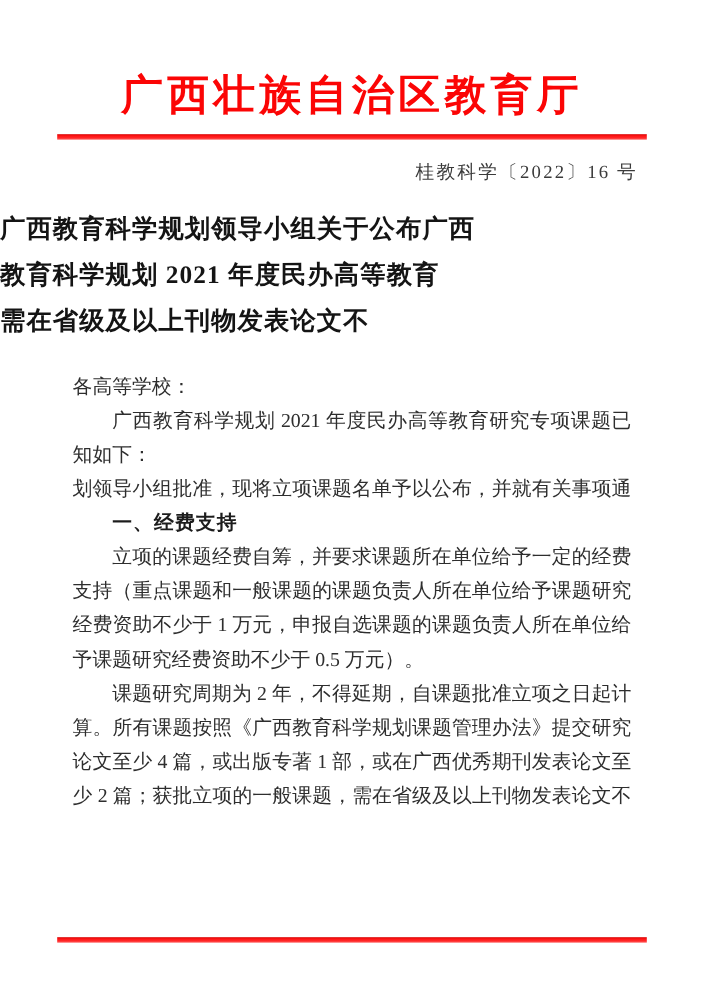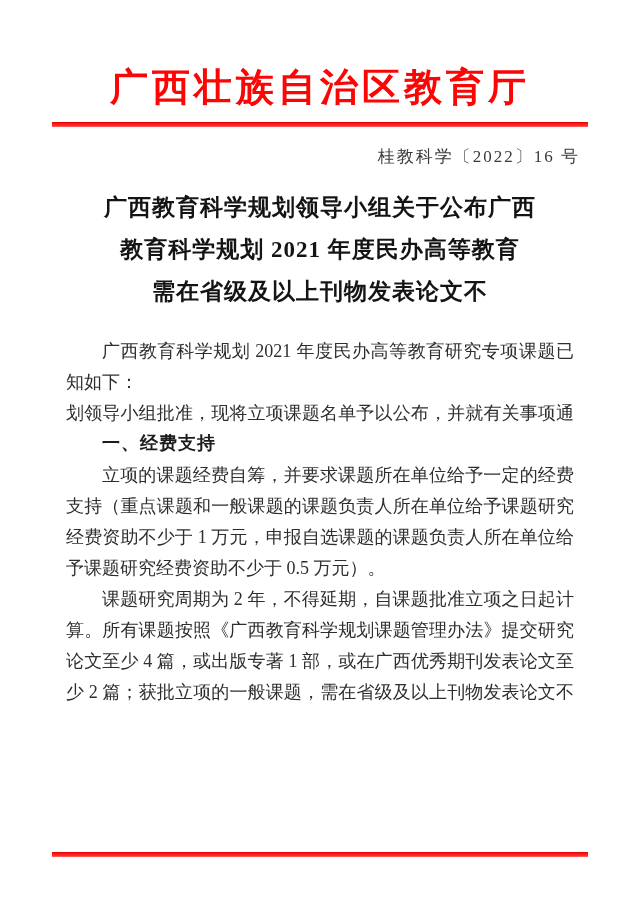--- a/index.html
+++ b/index.html
@@ -50,21 +50,21 @@
     font-size: 17px;
     letter-spacing: 2px;
     color: var(--docnum-text);
     white-space: nowrap;
   }
   .title {
     position: absolute;
     top: 187px;
     left: 0;
     right: 0;
-    text-align: center;
+    text-align: left;
     font-size: 23px;
     line-height: 42px;
     font-weight: 700;
     letter-spacing: 1px;
     color: var(--title-text);
   }
   .body {
     position: absolute;
     top: 336px;
     left: 66px;
@@ -77,21 +77,21 @@
   .just {
     white-space: normal;
     text-align: justify;
     text-align-last: justify;
   }
   .first { text-indent: 2em; }
   .heading {
     text-indent: 2em;
     font-weight: 700;
     color: var(--heading-text);
-    font-family: Liberation Mono, monospace;
+    font-family: Liberation Sans, sans-serif;
     letter-spacing: 1px;
   }
 </style>
 </head>
 <body>
 
 <div class="page">
 
   <div class="agency">广西壮族自治区教育厅</div>
 
@@ -99,20 +99,21 @@
 
   <div class="doc-number">桂教科学〔2022〕16 号</div>
 
   <div class="title">
     <div>广西教育科学规划领导小组关于公布广西</div>
     <div>教育科学规划 2021 年度民办高等教育</div>
     <div>需在省级及以上刊物发表论文不</div>
   </div>
 
   <div class="body">
+    <div class="line">各高等学校：</div>
 
     <div class="line just first">广西教育科学规划 2021 年度民办高等教育研究专项课题已</div>
     <div class="line">知如下：</div>
     <div class="line just">划领导小组批准，现将立项课题名单予以公布，并就有关事项通</div>
 
     <div class="line heading">一、经费支持</div>
     <div class="line just first">立项的课题经费自筹，并要求课题所在单位给予一定的经费</div>
     <div class="line just">支持（重点课题和一般课题的课题负责人所在单位给予课题研究</div>
     <div class="line just">经费资助不少于 1 万元，申报自选课题的课题负责人所在单位给</div>
     <div class="line">予课题研究经费资助不少于 0.5 万元）。</div>

